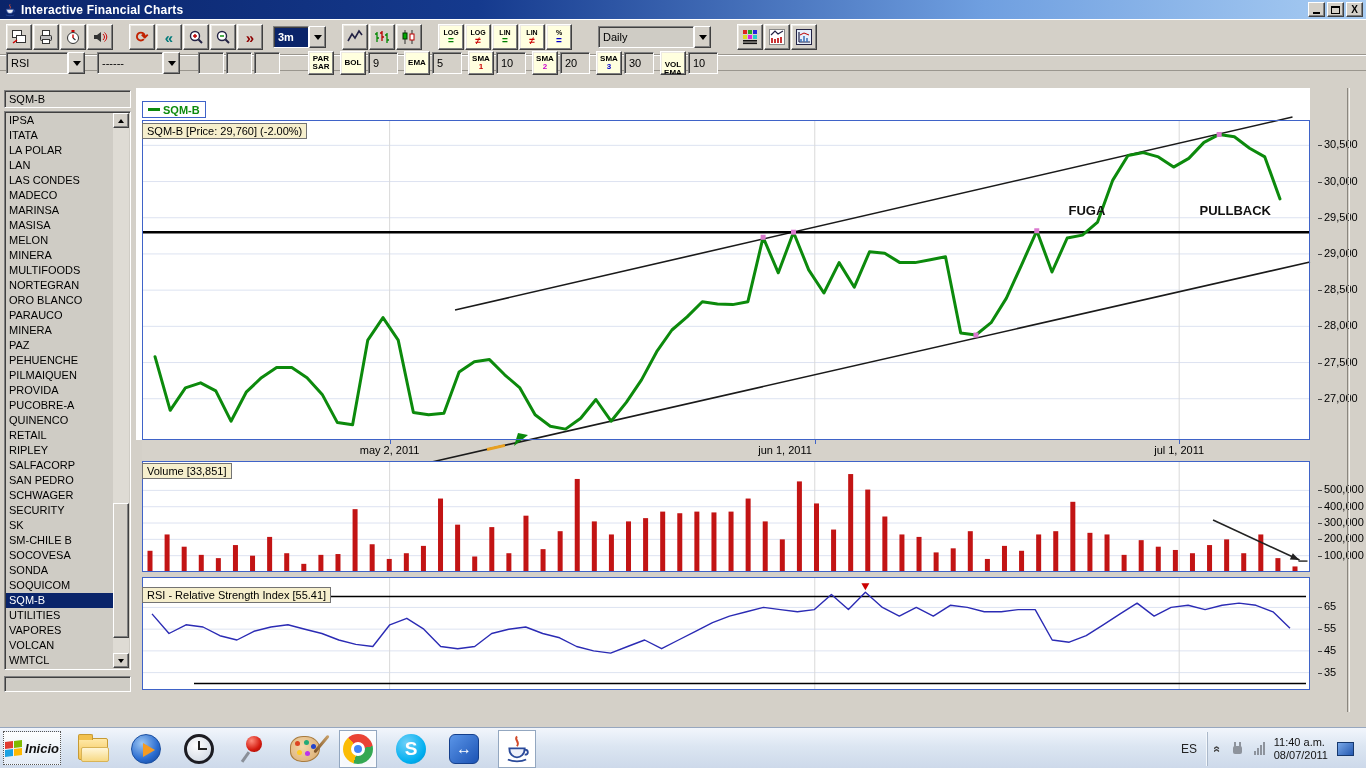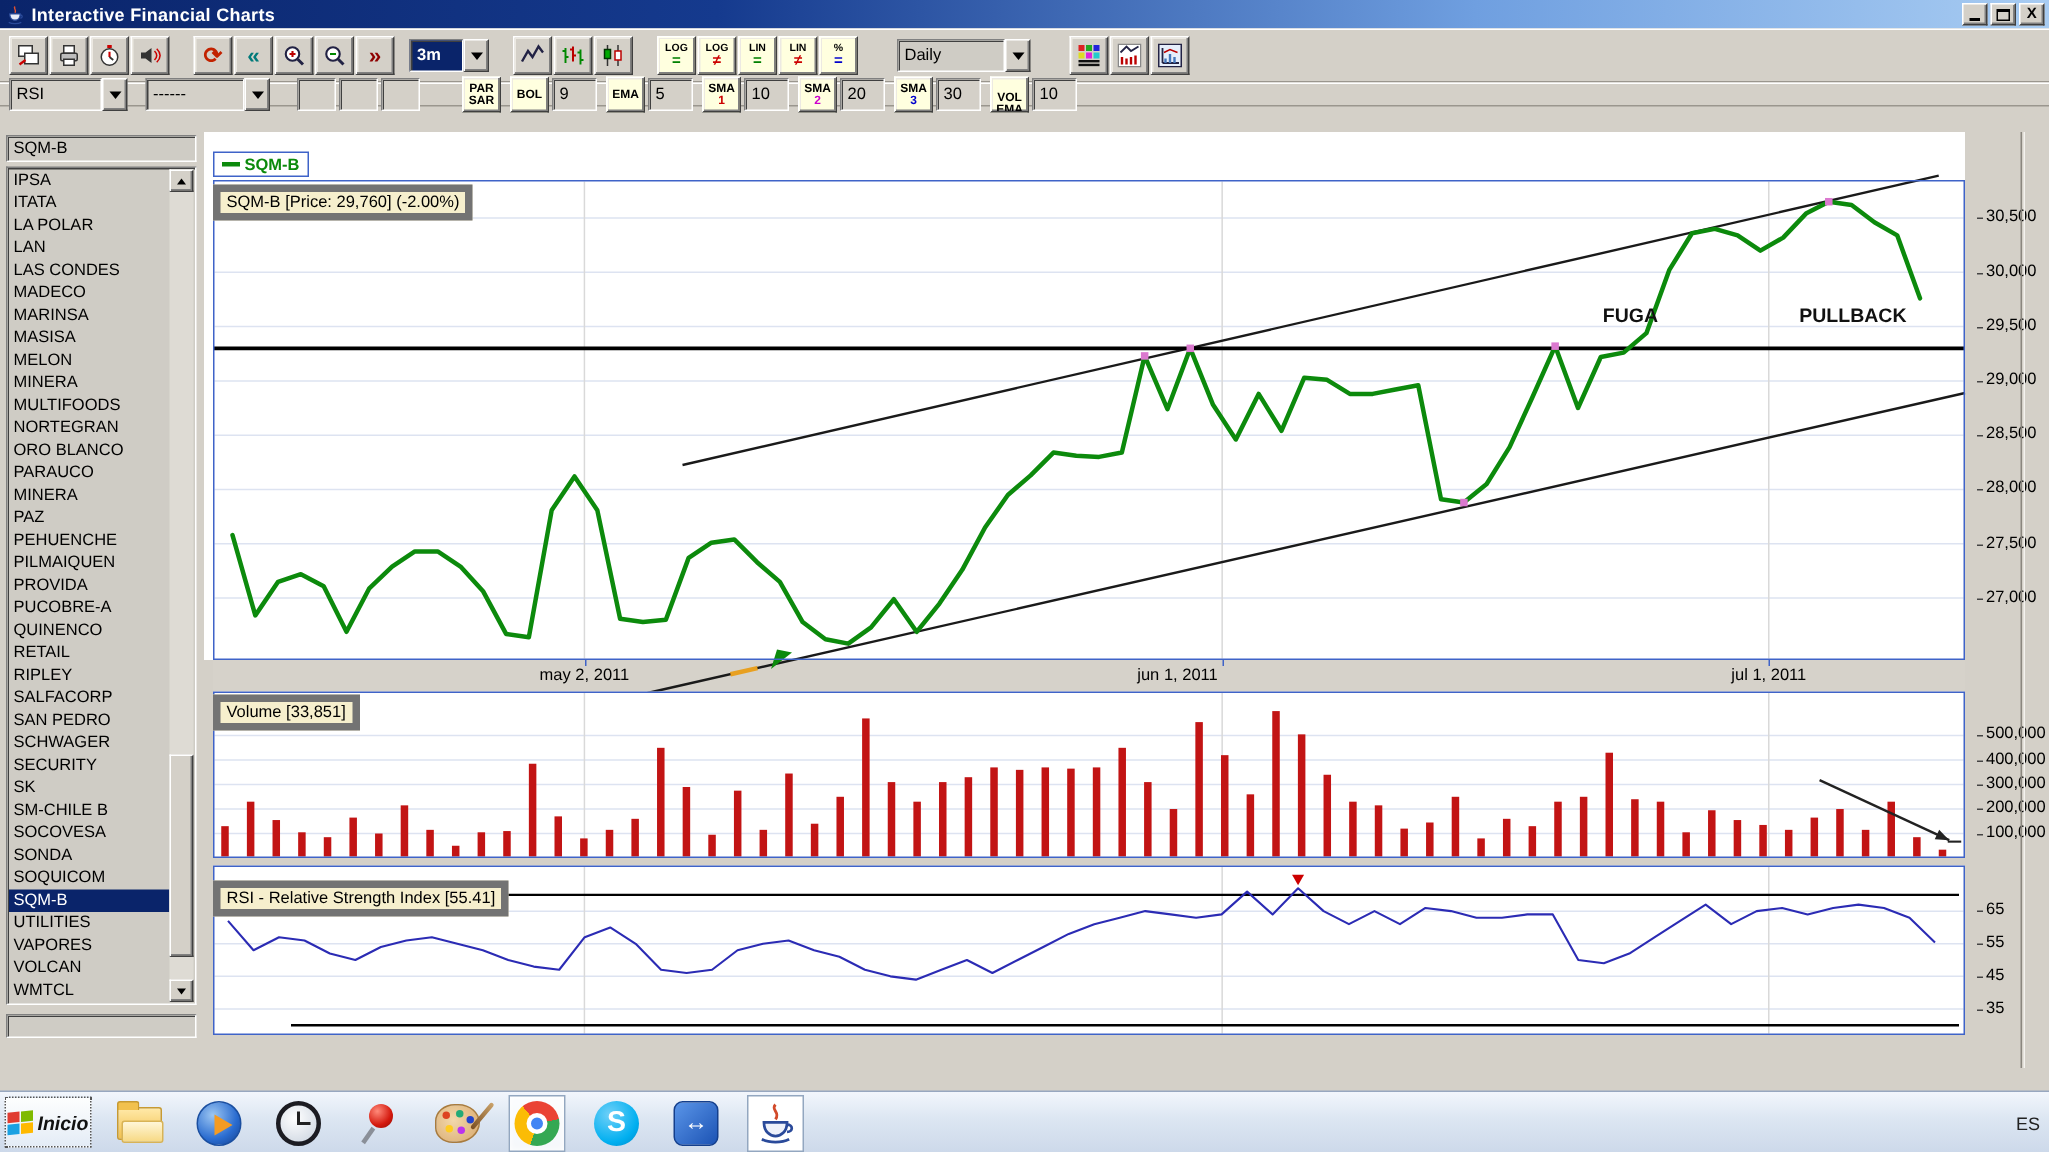--- a/index.html
+++ b/index.html
@@ -80,21 +80,21 @@
     background:#cfccc5; border:1px solid; border-color:#808080 #fff #fff #808080;
     box-shadow:inset 1px 1px 0 #404040; }
 
   
   .chartarea { position:absolute; left:136px; top:88px; width:1230px; height:624px; background:#d4d0c8; }
   .chart-white { position:absolute; left:0; top:0; width:1174px; height:352px; background:#fff; }
   .legendbox { position:absolute; left:6px; top:13px; height:17px; background:#fff;
     border:1px solid #3f63c8; display:flex; align-items:center; padding:0 5px; gap:3px;
     font-size:11px; font-weight:bold; color:#0c8a0c; z-index:5; }
   .legdash { width:12px; height:3px; background:#0c8a0c; }
-  .paneLabel { position:absolute; left:6px; background:#f6efcd; border:5px solid #737373;
+  .paneLabel { position:absolute; left:6px; background:#f6efcd; border:1px solid #737373;
     font-size:11px; color:#000; padding:1px 4px; z-index:6; white-space:nowrap; }
   .lab-price { top:35px; } .lab-vol { top:375px; } .lab-rsi { top:499px; }
   svg.pane { position:absolute; left:6px; overflow:visible; }
   #svg-price { top:32px; z-index:3; }
   #svg-vol { top:373px; z-index:4; }
   #svg-rsi { top:489px; z-index:4; }
   .dateband { position:absolute; left:6px; top:352px; width:1168px; height:21px;
     background:#d6d2ca; z-index:2; }
   .dlabel { position:absolute; top:4px; transform:translateX(-50%); font-size:11px; color:#000; }
   .dtick { position:absolute; top:0; width:1px; height:4px; background:#3f63c8; }
@@ -306,21 +306,21 @@
         </div>
         <div class="btn3d cream">
           <span class="twoline">
             <span class="t">%</span>
             <span class="b" style="color:#0000cc">=</span>
           </span>
         </div>
       </div>
     <div class="sp24"></div>
     <div class="combo">
-      <div class="combo-field" style="width:72px;background:#cfccc5;">Daily</div>
+      <div class="combo-field" style="width:96px;background:#cfccc5;">Daily</div>
       <div class="combo-arrow">
           <span class="tri-dn"></span>
         </div>
     </div>
     <div class="sp24"></div>
     <div class="btn3d">
       <svg class="mi" width="16" height="16" viewBox="0 0 16 16">
         <rect x="1" y="1" width="4" height="4" fill="#d22"></rect>
           <rect x="6" y="1" width="4" height="4" fill="#2a2"></rect>
           <rect x="11" y="1" width="4" height="4" fill="#22d"></rect>
@@ -690,16 +690,31 @@
         <svg width="28" height="28" viewBox="0 0 20 20">
           <path d="M10 1c-2.5 2.5 2.5 3.5 0 7" stroke="#d24a2a" fill="none" stroke-width="1.4"></path>
           <path d="M4.5 9.5h11c0 4.5-3 6.5-5.5 6.5s-5.5-2-5.5-6.5z" fill="#eef1fa" stroke="#2a4a9a" stroke-width="1.3"></path>
           <path d="M15.5 10.5c3 0 3 3.5 0 3.5" stroke="#2a4a9a" fill="none" stroke-width="1.3"></path>
           <path d="M3.5 17.5c3.5 1.8 9.5 1.8 13 0" stroke="#2a4a9a" fill="none" stroke-width="1.3"></path>
         </svg>
       </div>
     </div>
     <div class="tray">
       <span class="lang">ES</span>
+      <div class="traybox">
+        <span class="chev">«</span>
+        <span class="ico-plug"></span>
+        <span class="sigbars">
+            <i style="height:4px"></i>
+            <i style="height:7px"></i>
+            <i style="height:10px"></i>
+            <i style="height:13px"></i>
+          </span>
+        <div class="clockbox">
+          <div>11:40 a.m.</div>
+          <div>08/07/2011</div>
+        </div>
+        <span class="ico-desktop"></span>
+      </div>
     </div>
   </div>
 
 </div>
 
 </body></html>

